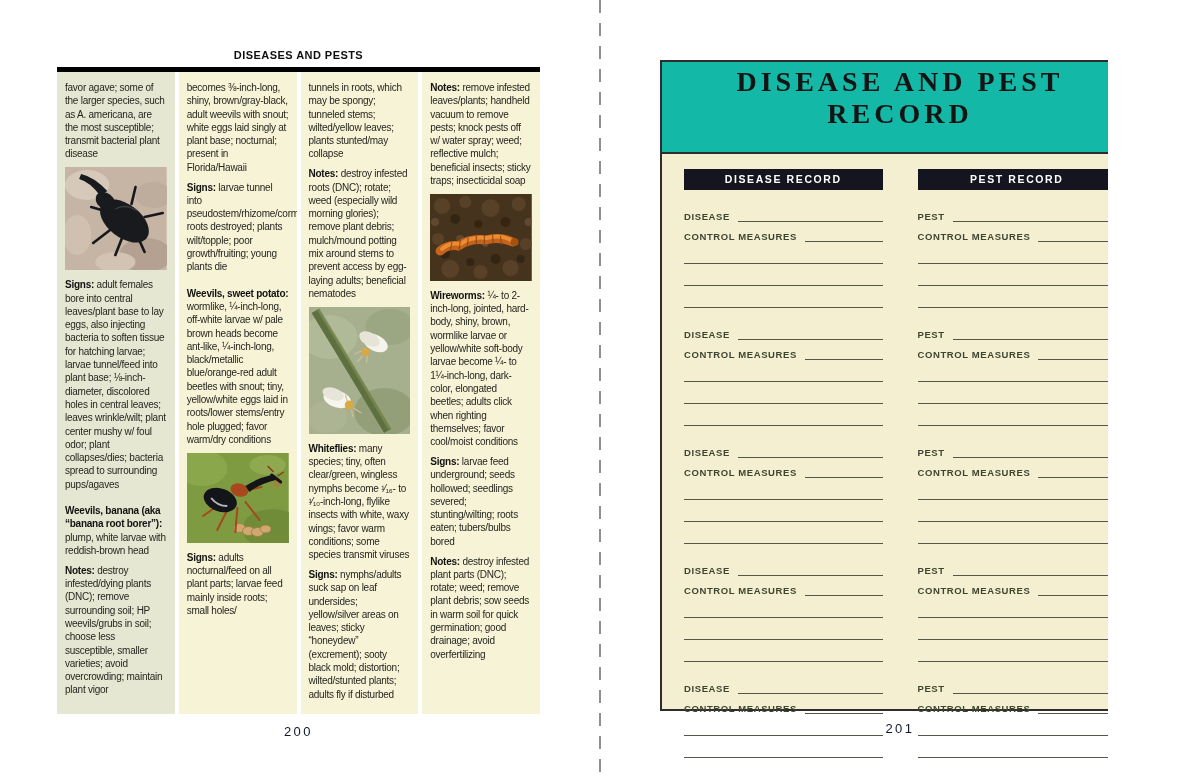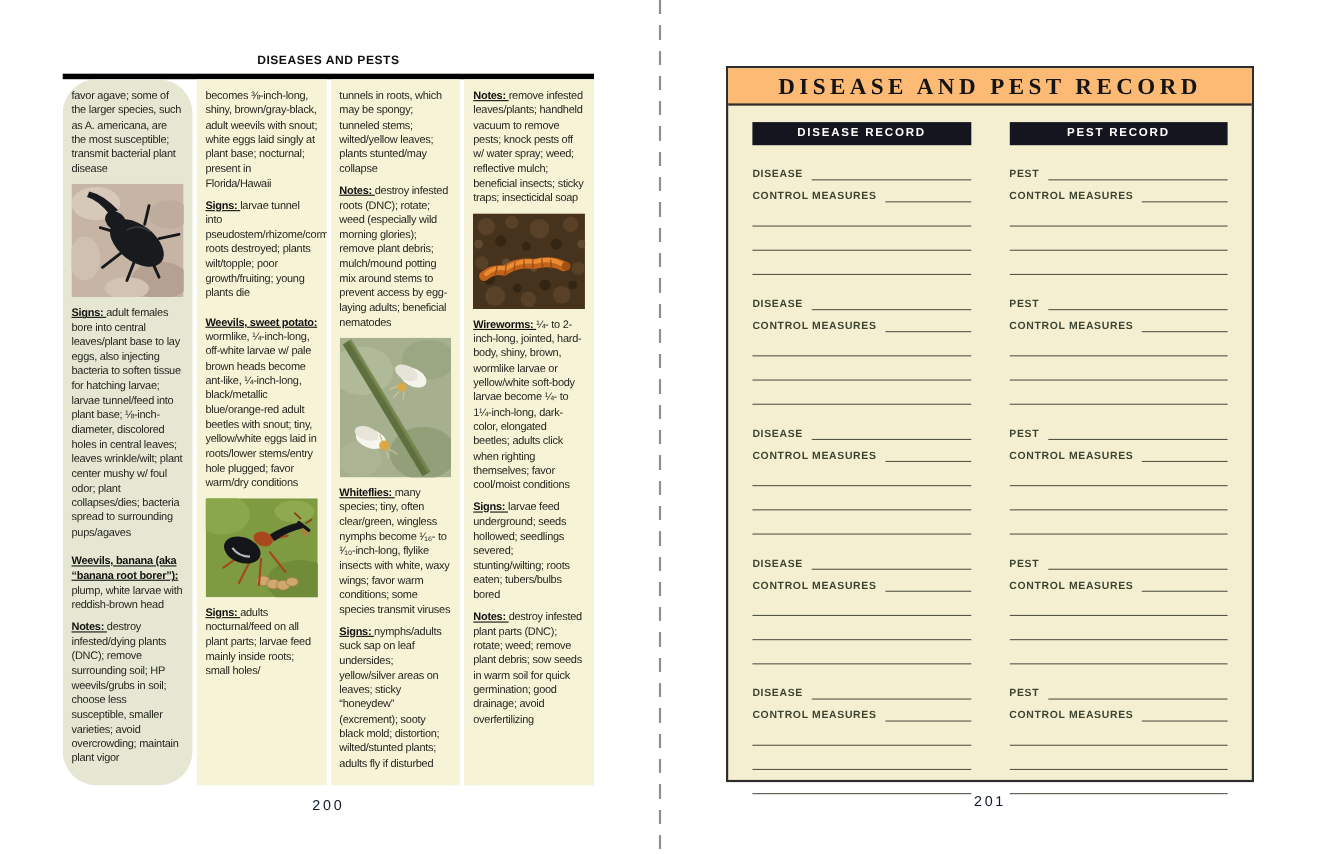--- a/index.html
+++ b/index.html
@@ -1,48 +1,48 @@
 <!DOCTYPE html>
 <html style="--col1_bg: #e5e7d3; --col_bg: #f6f3d7; --record_bg: #f5efd2; --bar_bg: #15151f; --label_green: #3d4531; --line_gray: #55564a;"><head>
 <meta charset="utf-8">
 <style>
   html,body{margin:0;padding:0;}
   body{
     width:1200px;height:776px;background:#ffffff;position:relative;
     font-family:"Liberation Sans","DejaVu Sans",sans-serif;color:#26261f;
     -webkit-font-smoothing:antialiased;
   }
-  .spread{position:relative;width:1200px;height:776px;overflow:hidden;background:#ffffff;}
+  .spread{position:relative;width:1108px;height:776px;overflow:hidden;background:#ffffff;}
   .divider{
     position:absolute;left:599px;top:0;height:776px;width:2px;
     background:repeating-linear-gradient(to bottom,#8f8f8f 0 13px,transparent 13px 23px);
   }
 
   
   .page-left{position:absolute;left:57px;top:49px;width:483px;}
   .running-head{text-align:center;font-weight:700;font-size:11px;letter-spacing:.45px;color:#101010;}
   .head-rule{height:5px;background:#000;margin-top:6px;}
   .columns{display:flex;gap:4px;height:642px;overflow:hidden;}
   .col{flex:1 1 0;box-sizing:border-box;padding:9px 8px 0;font-size:10px;letter-spacing:-.25px;line-height:1.33;overflow:hidden;}
-  .tint-sage{background:var(--col1_bg,#e5e7d3);border-radius:31px;}
+  .tint-sage{background:var(--col1_bg,#e5e7d3);}
   .tint-cream{background:var(--col_bg,#f6f3d7);}
   .para{margin:0 0 6.5px;}
   .para.entry{margin-top:13px;}
-  .lead{color:#121210;font-weight:700;text-decoration:underline;}
+  .lead{color:#121210;font-weight:700;}
   .photo{margin:2px 0 8px;line-height:0;}
   .photo svg{display:block;width:100%;height:100%;}
   .folio{margin-top:10px;text-align:center;font-size:13px;letter-spacing:2.5px;color:#0f172a;font-weight:400;}
 
   
   .page-right{position:absolute;left:660px;top:60px;width:480px;}
   .record-box{box-sizing:border-box;height:651px;border:2px solid #2d2d2d;background:var(--record_bg,#f5efd2);}
   .record-banner{
-    background:#fdba74;border-bottom:2px solid #2d2d2d;text-align:center;
+    background:#14b8a6;border-bottom:2px solid #2d2d2d;text-align:center;
     font-family:"Liberation Serif","DejaVu Serif",serif;font-weight:700;
-    font-size:21px;letter-spacing:4px;padding:4px 0 3px;color:#141414;
+    font-size:28px;letter-spacing:4px;padding:4px 0 22px;color:#141414;
   }
   .record-cols{display:flex;gap:35px;padding:15px 22px 0;}
   .rec-col{flex:1 1 0;min-width:0;}
   .rec-bar{
     background:var(--bar_bg,#15151f);color:#ffffff;font-weight:700;font-size:10.5px;
     letter-spacing:1.6px;text-align:center;padding:4px 0 5px;
   }
   .rec-block{margin-top:12px;}
   .rec-row{display:flex;align-items:flex-end;height:20px;justify-content:center;}
   .rec-label{font-weight:700;font-size:9.5px;letter-spacing:.6px;color:var(--label_green,#3d4531);white-space:nowrap;}

